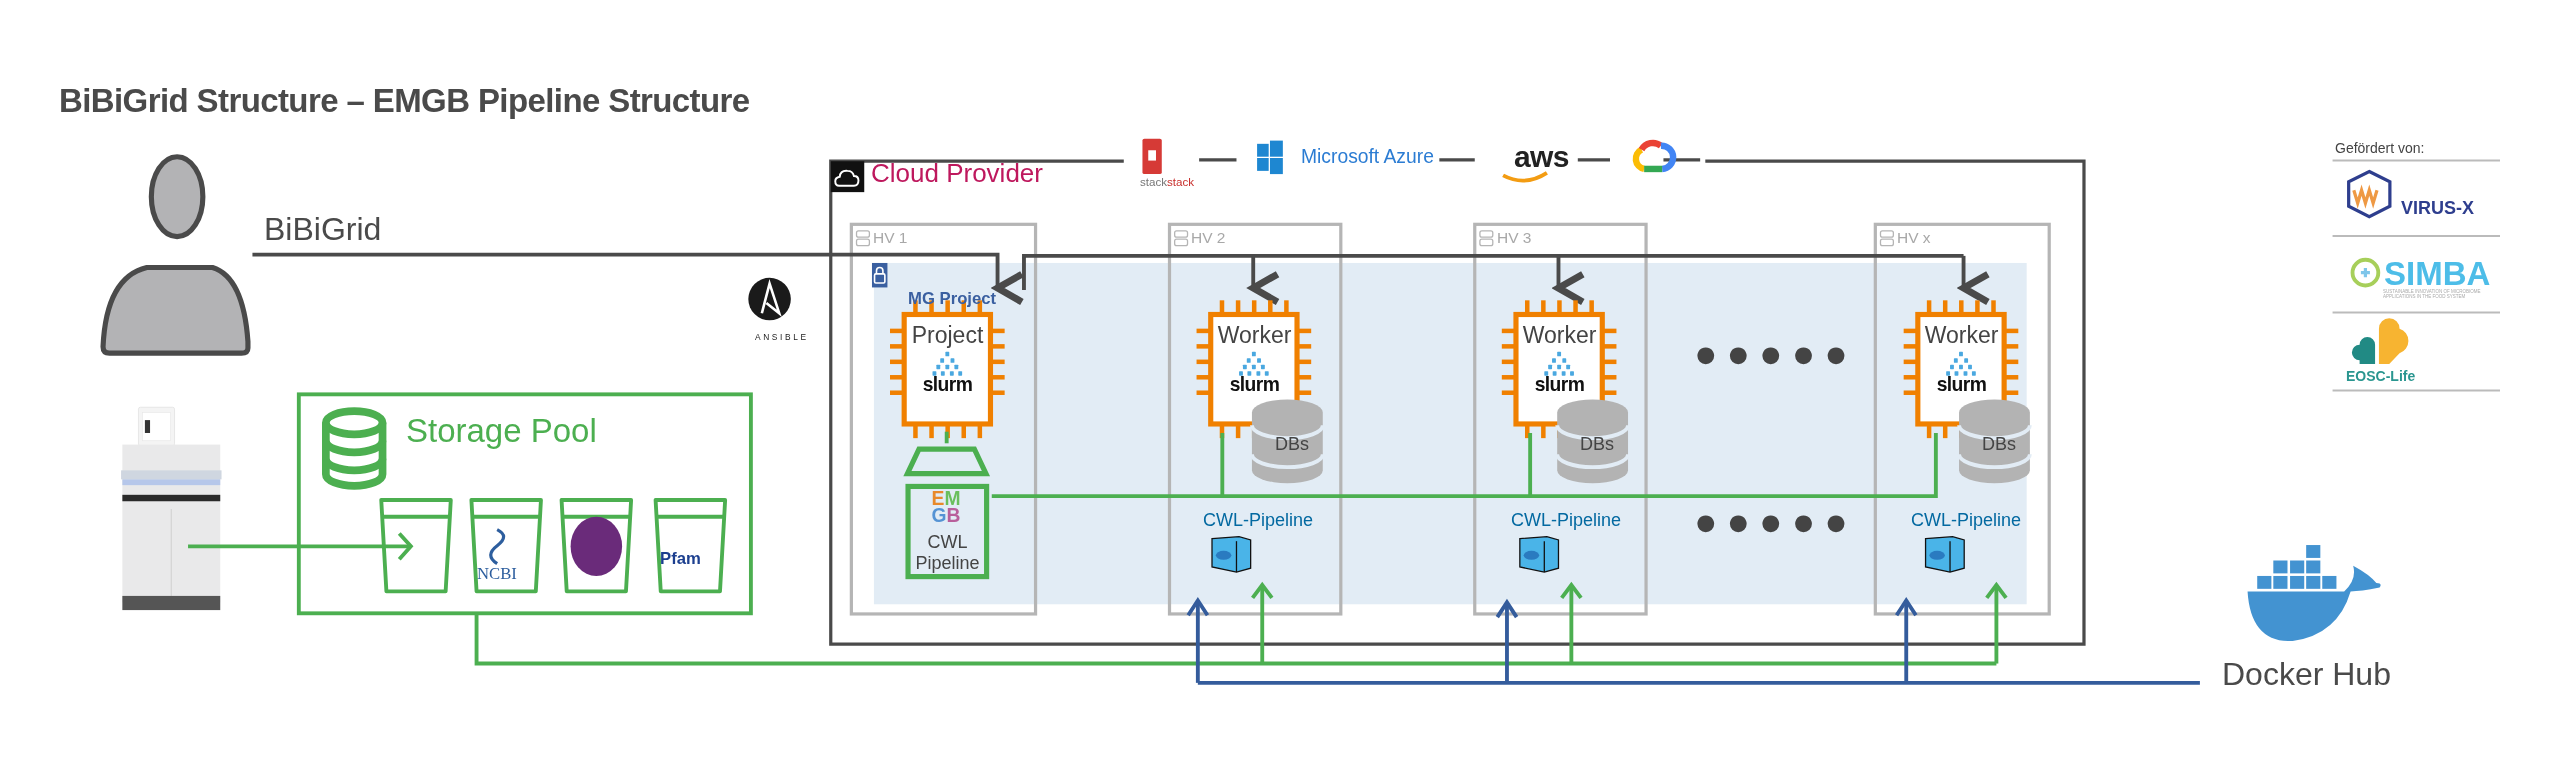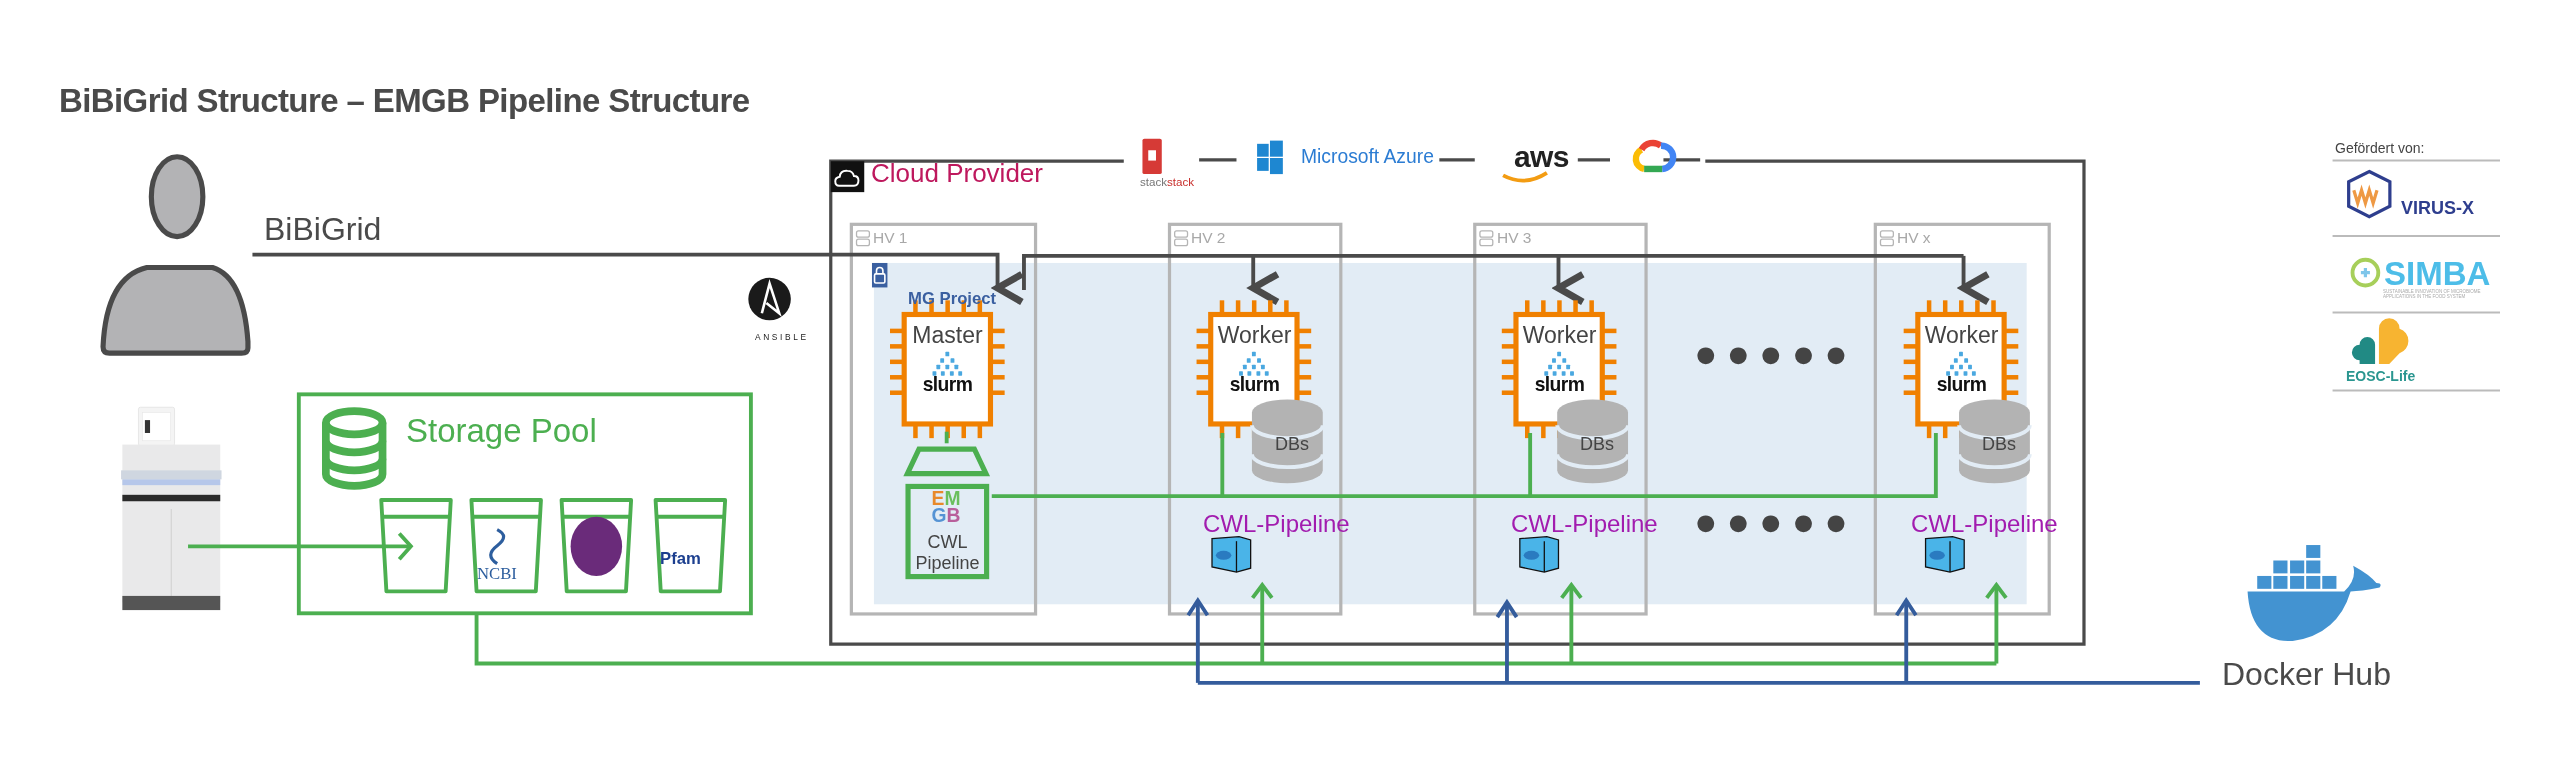--- a/index.html
+++ b/index.html
@@ -7,21 +7,21 @@
   #canvas { position:absolute; left:0; top:0; width:2576px; height:761px; }
   .title { position:absolute; left:59px; top:82px; font-size:33px; font-weight:bold; color:#4a4a4a; letter-spacing:-0.6px; font-family:"Liberation Sans", sans-serif; }
   .lbl { position:absolute; white-space:nowrap; font-family:"Liberation Sans", sans-serif; }
   .bibigrid { left:264px; top:211px; font-size:32px; color:#4a4a4a; }
   .cloud-label { left:871px; top:158px; font-size:26px; color:#be185d; }
   .hv { font-size:15.5px; color:#a8a8a8; }
   .mg { left:908px; top:269px; font-size:16.7px; color:#3a5fa0; font-weight:bold;margin-top:20px; }
   .chiplabel { font-size:23px; color:#444; text-align:center; width:97px; }
   .slurm { font-size:19.3px; color:#111; font-weight:bold; text-align:center; width:97px; letter-spacing:-0.6px; }
   .dbs { font-size:18px; color:#444; }
-  .cwl { font-size:24px; color:#a21caf; }
+  .cwl { font-size:18px; color:#0369a1; }
   .cwlbox { font-size:18px; color:#444; text-align:center; width:77px; line-height:20.6px; }
   .storage { left:406px; top:412px; font-size:33px; color:#4caf50; }
   .docker-hub { left:2222px; top:656px; font-size:32px; color:#4a4a4a; }
   .funded { left:2335px; top:140px; font-size:14px; color:#444; }
   .azure { left:1301px; top:146px; font-size:19.3px; color:#2b7cd3; }
   .openstack { left:1140px; top:175px; font-size:11.6px; color:#777; }
   .openstack b { color:#c8302d; font-weight:normal; }
   .aws { left:1506px; top:140px; font-size:30px; color:#222; font-weight:bold; letter-spacing:-0.6px;margin-left:8px; }
   .virusx { left:2401px; top:198px; font-size:18px; color:#2e3e8e; font-weight:bold; }
   .simba { left:2384px; top:255px; font-size:33px; color:#4dbde8; font-weight:bold; }
@@ -421,21 +421,21 @@
 <div class="lbl azure">Microsoft Azure</div>
 <div class="lbl aws">aws</div>
 
 <div class="lbl hv" style="left:873px;top:229px">HV 1</div>
 <div class="lbl hv" style="left:1191px;top:229px">HV 2</div>
 <div class="lbl hv" style="left:1497px;top:229px">HV 3</div>
 <div class="lbl hv" style="left:1897px;top:229px">HV x</div>
 
 <div class="lbl mg">MG Project</div>
 
-<div class="lbl chiplabel" style="left:899px;top:322px">Master</div>
+<div class="lbl chiplabel" style="left:899px;top:322px">Project</div>
 <div class="lbl slurm" style="left:899px;top:374px">slurm</div>
 <div class="lbl chiplabel" style="left:1206px;top:322px">Worker</div>
 <div class="lbl slurm" style="left:1206px;top:374px">slurm</div>
 <div class="lbl chiplabel" style="left:1511px;top:322px">Worker</div>
 <div class="lbl slurm" style="left:1511px;top:374px">slurm</div>
 <div class="lbl chiplabel" style="left:1913px;top:322px">Worker</div>
 <div class="lbl slurm" style="left:1913px;top:374px">slurm</div>
 
 <div class="lbl dbs" style="left:1275px;top:434px">DBs</div>
 <div class="lbl dbs" style="left:1580px;top:434px">DBs</div>

